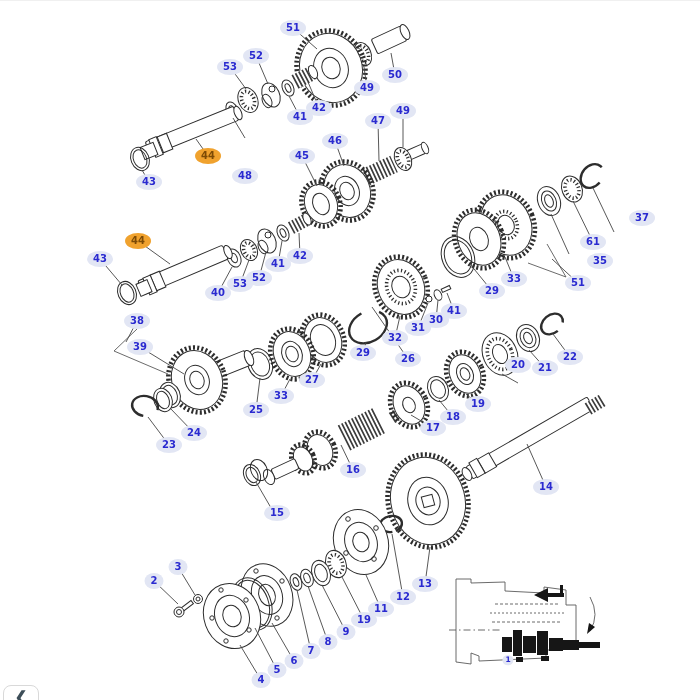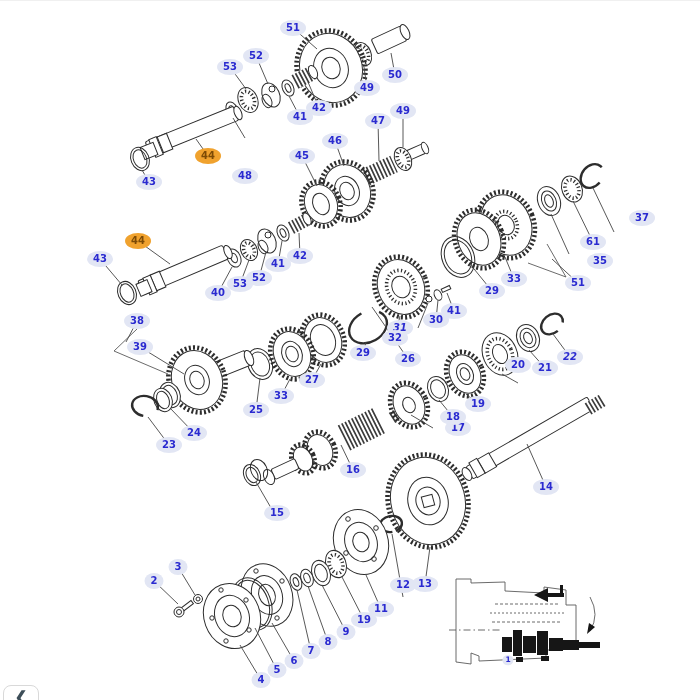--- a/index.html
+++ b/index.html
@@ -396,41 +396,41 @@
       <div class="callout" style="left: 154px; top: 580px;">2</div>
       <div class="callout" style="left: 178px; top: 566px;">3</div>
       <div class="callout" style="left: 261px; top: 679px;">4</div>
       <div class="callout" style="left: 277px; top: 669px;">5</div>
       <div class="callout" style="left: 294px; top: 660px;">6</div>
       <div class="callout" style="left: 311px; top: 650px;">7</div>
       <div class="callout" style="left: 328px; top: 641px;">8</div>
       <div class="callout" style="left: 346px; top: 631px;">9</div>
       <div class="callout" style="left: 364px; top: 619px;">19</div>
       <div class="callout" style="left: 381px; top: 608px;">11</div>
-      <div class="callout" style="left: 403px; top: 584px;">12</div>
+      <div class="callout" style="left: 403px; top: 596px;">12</div>
       <div class="callout" style="left: 425px; top: 583px;">13</div>
       <div class="callout" style="left: 546px; top: 486px;">14</div>
       <div class="callout" style="left: 277px; top: 512px;">15</div>
       <div class="callout" style="left: 353px; top: 469px;">16</div>
-      <div class="callout" style="left: 433px; top: 427px; margin-left: 25px;">17</div>
+      <div class="callout" style="left: 433px; top: 427px;">17</div>
       <div class="callout" style="left: 453px; top: 416px;">18</div>
       <div class="callout" style="left: 478px; top: 403px;">19</div>
       <div class="callout" style="left: 518px; top: 364px;">20</div>
       <div class="callout" style="left: 545px; top: 367px;">21</div>
-      <div class="callout" style="left: 570px; top: 356px; font-style: italic;">22</div>
+      <div class="callout" style="left: 570px; top: 356px;">22</div>
       <div class="callout" style="left: 169px; top: 444px;">23</div>
       <div class="callout" style="left: 194px; top: 432px;">24</div>
       <div class="callout" style="left: 256px; top: 409px;">25</div>
       <div class="callout" style="left: 408px; top: 358px;">26</div>
       <div class="callout" style="left: 312px; top: 379px;">27</div>
       <div class="callout" style="left: 454px; top: 310px;">41</div>
       <div class="callout" style="left: 492px; top: 290px;">29</div>
       <div class="callout" style="left: 363px; top: 352px;">29</div>
       <div class="callout" style="left: 436px; top: 319px;">30</div>
-      <div class="callout" style="left: 400px; top: 327px; font-style: italic;">31</div>
+      <div class="callout" style="left: 418px; top: 327px;">31</div>
       <div class="callout" style="left: 395px; top: 337px;">32</div>
       <div class="callout" style="left: 514px; top: 278px;">33</div>
       <div class="callout" style="left: 281px; top: 395px;">33</div>
       <div class="callout" style="left: 578px; top: 282px;">51</div>
       <div class="callout" style="left: 600px; top: 253px; margin-top: 7px;">35</div>
       <div class="callout" style="left: 593px; top: 241px;">61</div>
       <div class="callout" style="left: 614px; top: 217px; margin-left: 28px;">37</div>
       <div class="callout" style="left: 137px; top: 320px;">38</div>
       <div class="callout" style="left: 140px; top: 346px;">39</div>
       <div class="callout" style="left: 218px; top: 292px;">40</div>

